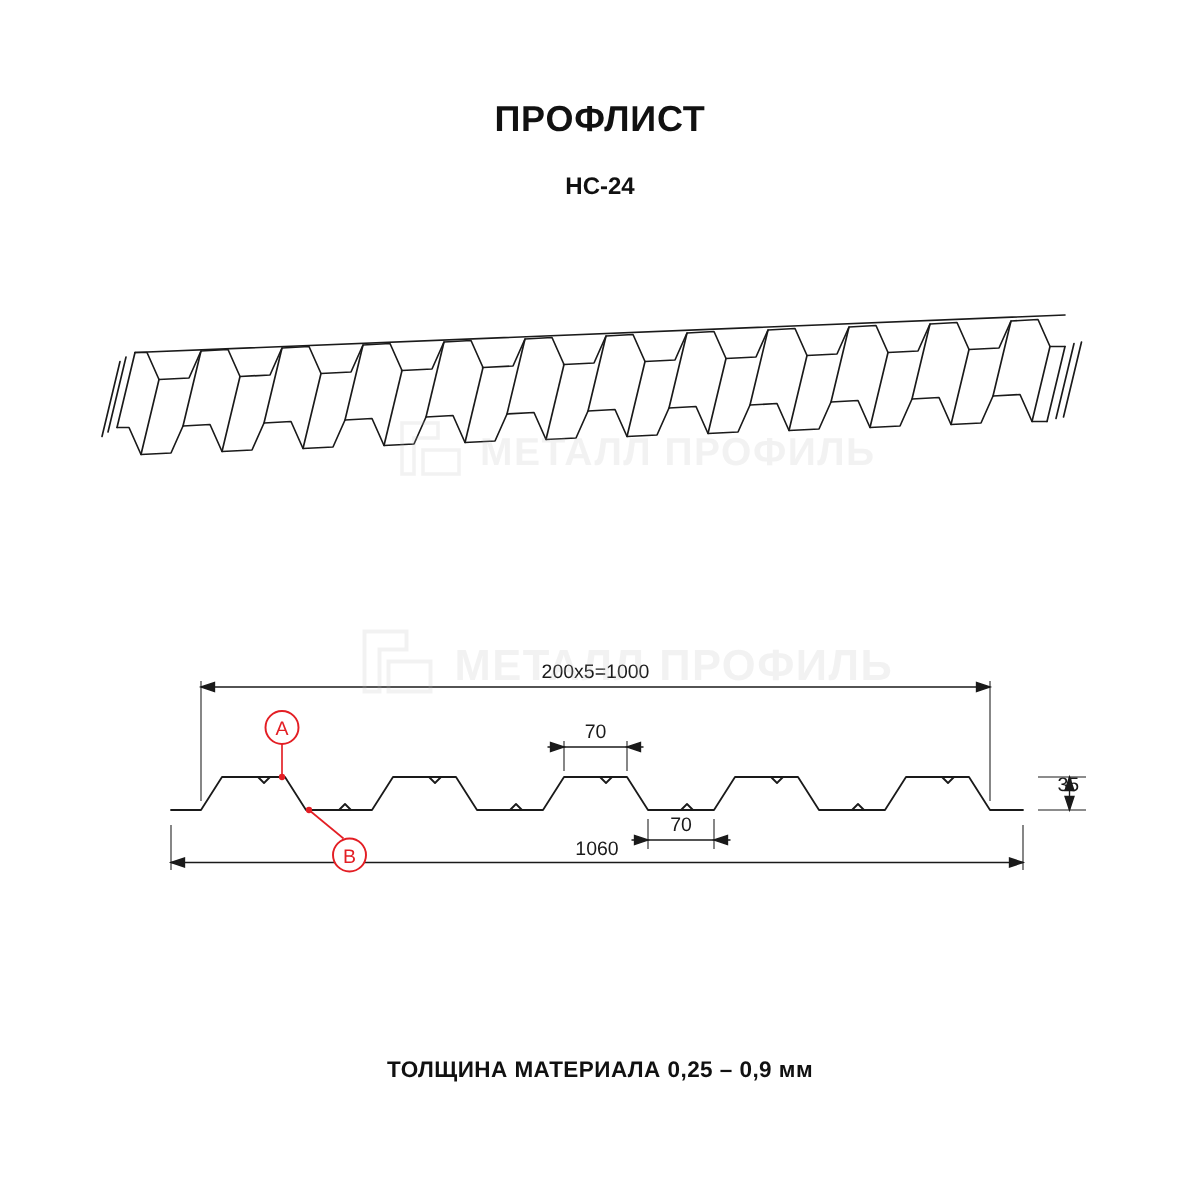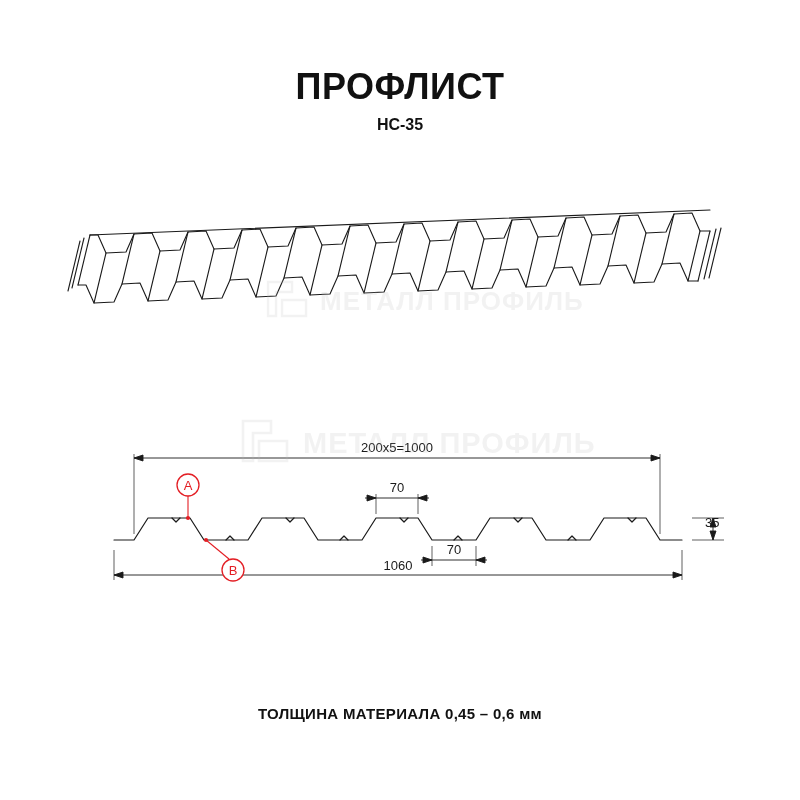--- a/index.html
+++ b/index.html
@@ -18,21 +18,21 @@
   .sheet {
     position: absolute;
     inset: 0;
   }
   .title {
     position: absolute;
     top: 66px;
     left: 0;
     width: 800px;
     text-align: center;
-    font-size: 36px;
+    font-size: 24px;
     font-weight: bold;
     letter-spacing: 0.5px;
     color: #111;
   }
   .subtitle {
     position: absolute;
     top: 116px;
     left: 0;
     width: 800px;
     text-align: center;
@@ -75,21 +75,21 @@
   .wm2 { top: 405px; left: 235px; }
   svg { display: block; overflow: visible; }
   text { font-family: "Liberation Sans", sans-serif; }
 </style>
 </head>
 <body>
 
 <div class="sheet">
 
   <div class="title">ПРОФЛИСТ</div>
-  <div class="subtitle">НС-35</div>
+  <div class="subtitle">НС-24</div>
 
   <div class="iso-wrap">
     <svg width="680" height="160" viewBox="0 0 680 160">
       <g fill="none" stroke="#1a1a1a" stroke-width="1.1" stroke-linejoin="round" stroke-linecap="round">
 
         <path d="M30 40 L650 15"></path>
 
         <path d="M30 40
                  L38 40 L46 58 L66 57 L74 39 L92 38 L100 56 L120 55 L128 37
                  L146 36 L154 54 L174 53 L182 35 L200 34 L208 52 L228 51 L236 33
@@ -238,15 +238,15 @@
   <div class="wm wm2">
     <svg width="320" height="70" viewBox="0 0 320 70">
       <g stroke="#b9b9b9" stroke-width="2.6" fill="none">
         <path d="M8 56 L8 16 L36 16 L36 28 L18 28 L18 56 Z"></path>
         <path d="M24 56 L24 36 L52 36 L52 56 Z"></path>
       </g>
       <text x="68" y="48" font-size="29" font-weight="bold" fill="#b9b9b9" letter-spacing="1">МЕТАЛЛ ПРОФИЛЬ</text>
     </svg>
   </div>
 
-  <div class="footer">ТОЛЩИНА МАТЕРИАЛА 0,45 – 0,6 мм</div>
+  <div class="footer">ТОЛЩИНА МАТЕРИАЛА 0,25 – 0,9 мм</div>
 
 </div>
 
 </body></html>

